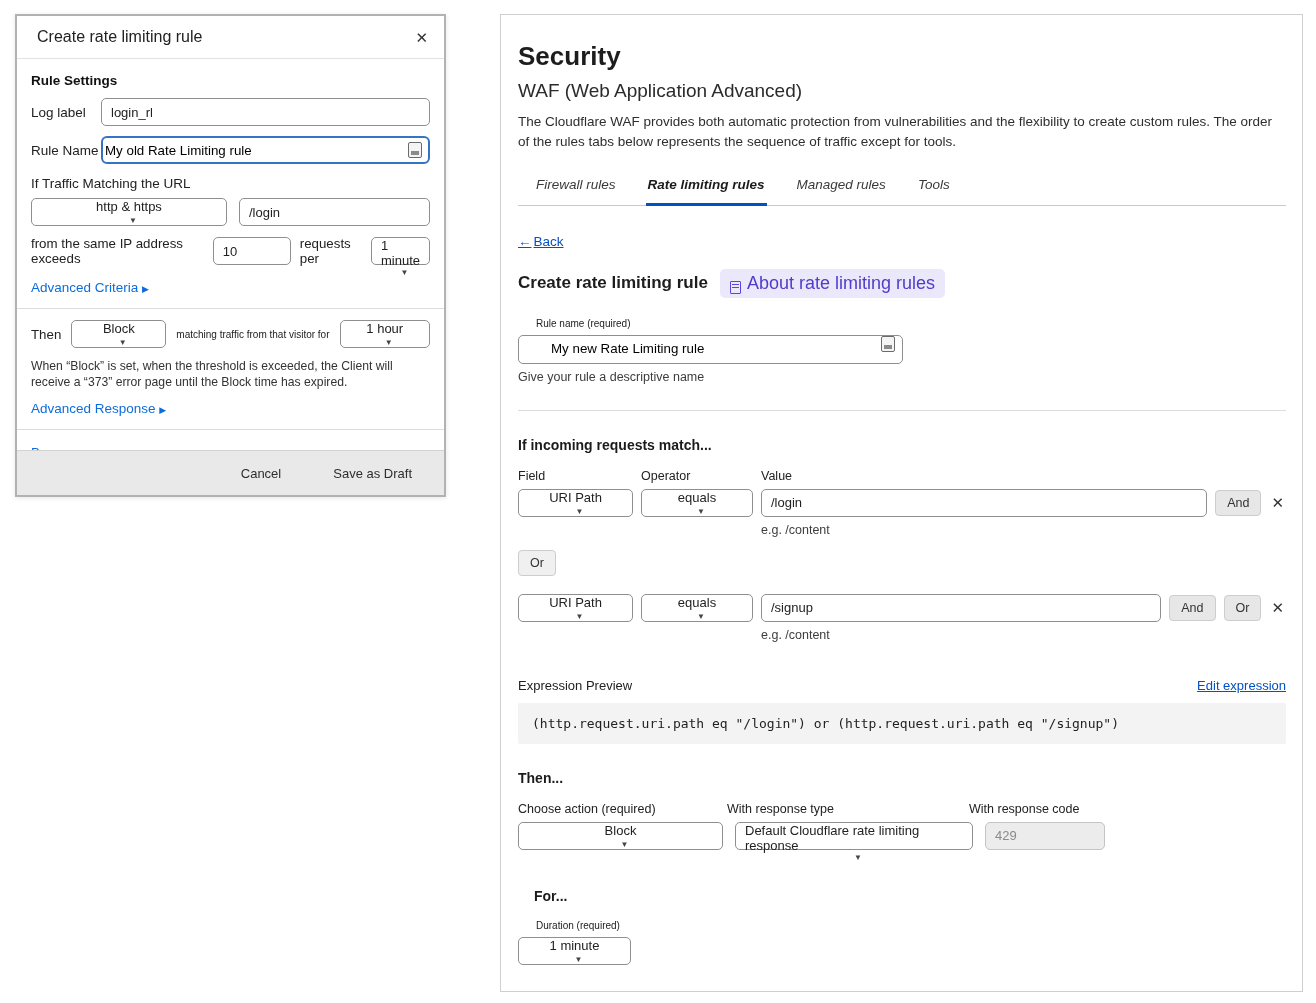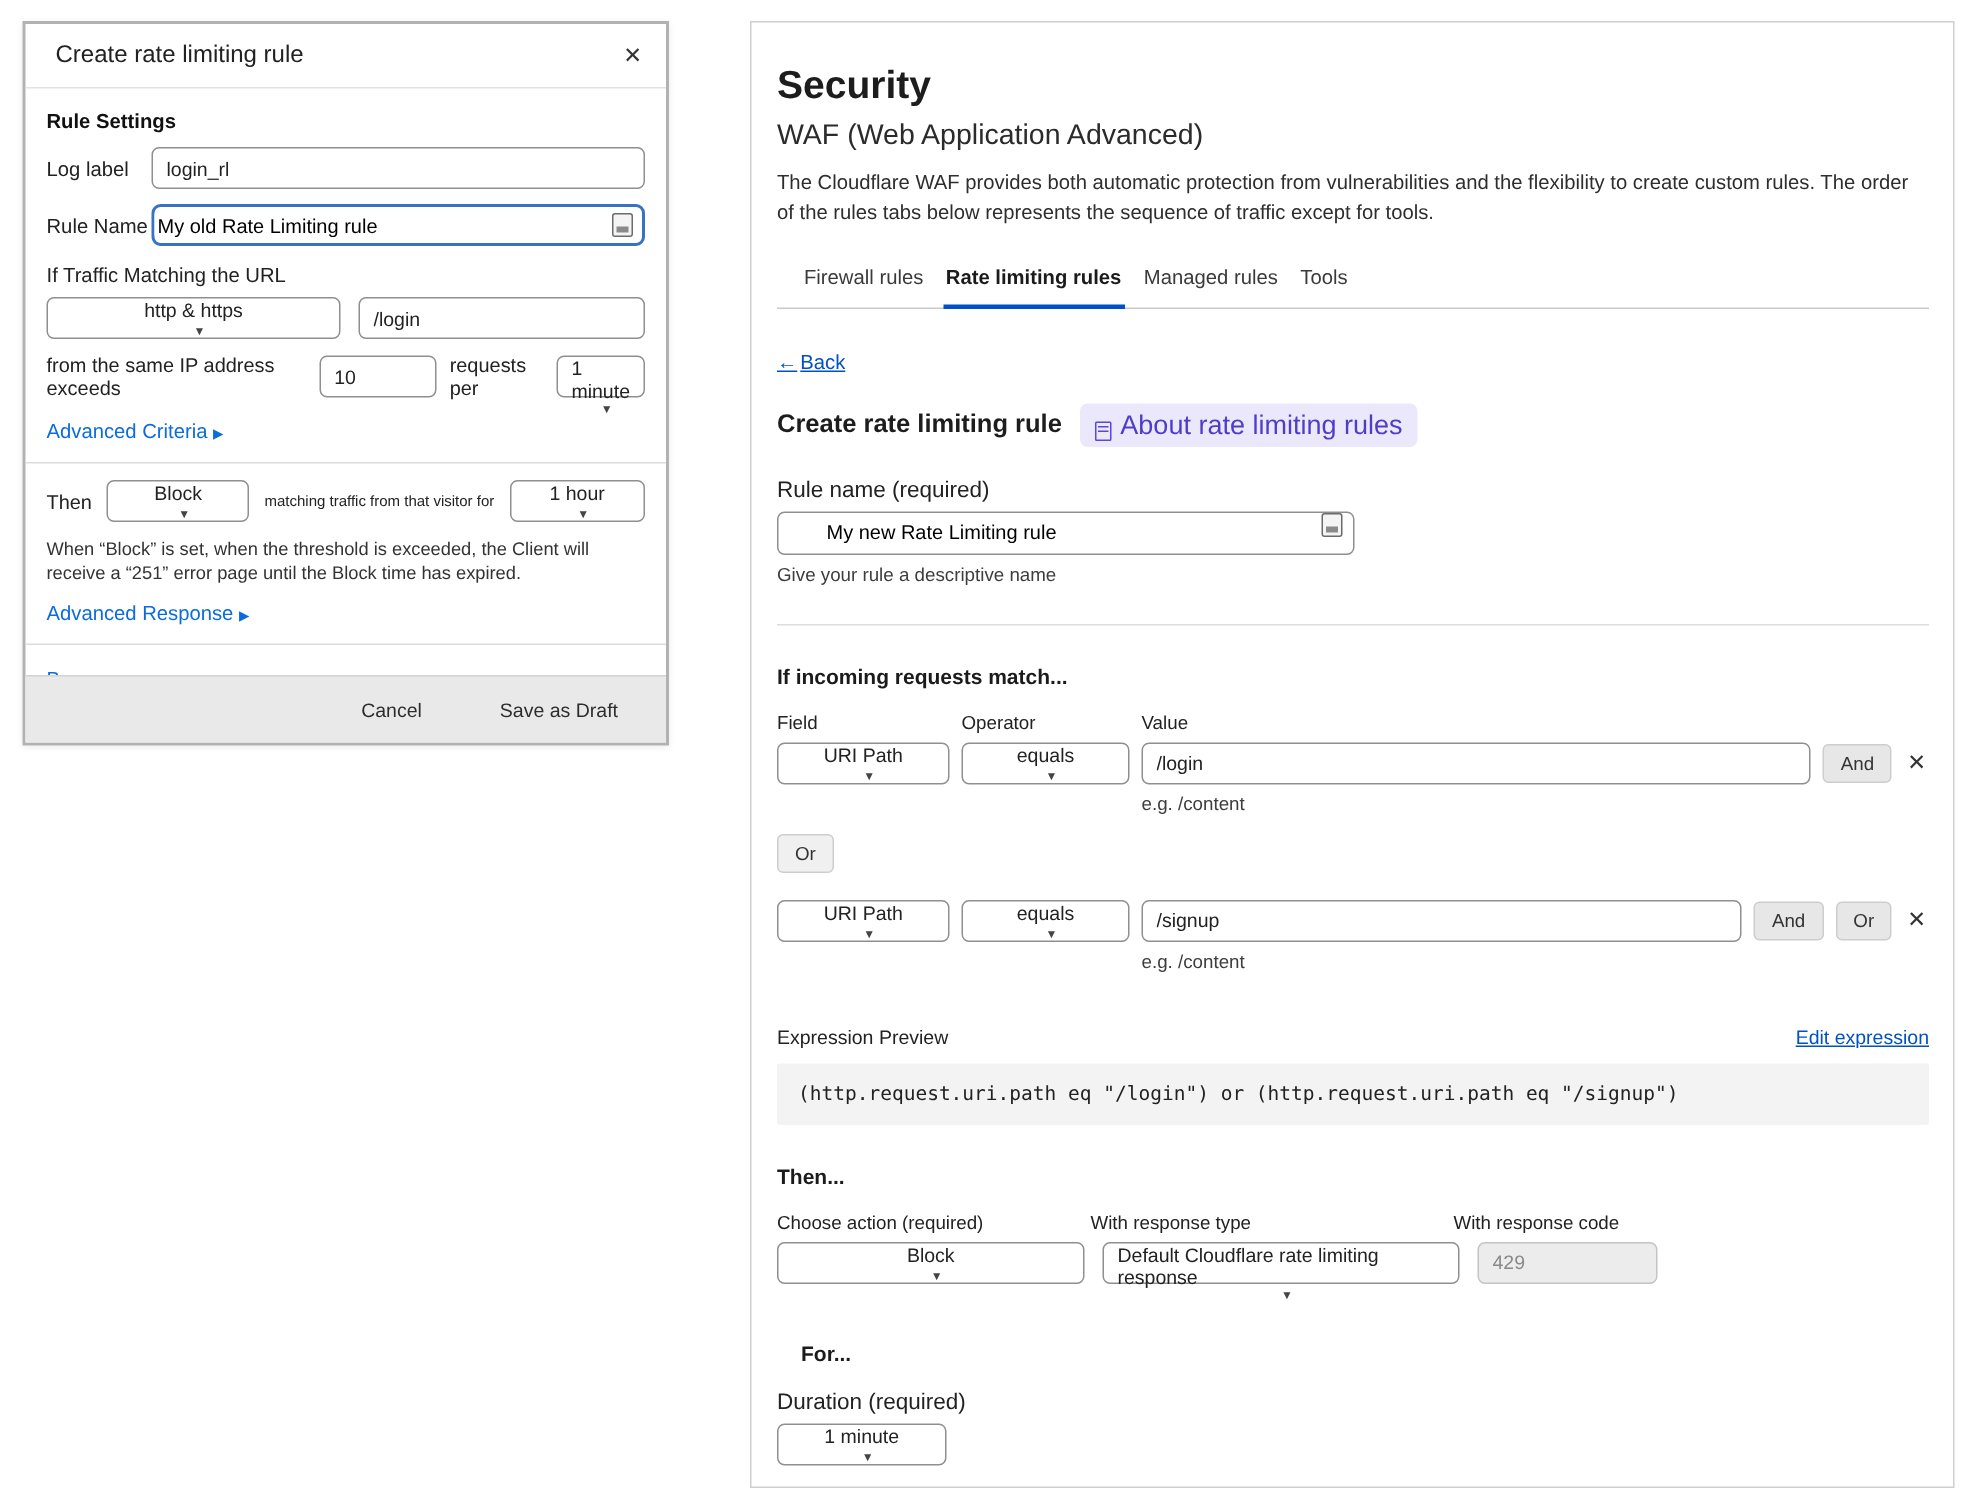--- a/index.html
+++ b/index.html
@@ -19,21 +19,21 @@
     border:1px solid #8f8f8f;border-radius:5px;background:#fff;height:28px;
     padding:0 9px;font-size:13px;color:#222;box-sizing:border-box;width:100%;
     font-family:"Liberation Sans", sans-serif;outline:none;
   }
   .gbtn{
     background:#e7e7e7;border:1px solid #cdcdcd;border-radius:4px;height:26px;
     padding:0 11px;font-size:12.5px;color:#333;font-family:"Liberation Sans",sans-serif;cursor:pointer;
   }
   .xicon{font-size:15px;color:#333;cursor:pointer;padding:0 2px;line-height:1;}
   .helper{font-size:12.5px;color:#3d3d3d;margin-top:6px;}
-  .flabel{font-size:15px;color:#222;margin-bottom:6px;}
+  .flabel{font-size:10px;color:#222;margin-bottom:6px;margin-left:18px;}
   .hr{border:none;border-top:1px solid #ddd;margin:0;}
 
   
   .modal{
     position:absolute;left:15px;top:14px;width:431px;height:483px;background:#fff;
     border:2px solid #b2b2b2;box-sizing:border-box;display:flex;flex-direction:column;
     box-shadow:0 1px 5px rgba(0,0,0,.10);
   }
   .modal-header{
     display:flex;align-items:center;justify-content:space-between;
@@ -69,21 +69,21 @@
   .footer-btn{font-size:13px;color:#2d2d2d;background:none;border:none;cursor:pointer;font-family:"Liberation Sans",sans-serif;}
 
   
   .panel{
     position:absolute;left:500px;top:14px;width:803px;height:978px;background:#fff;
     border:1px solid #cfcfcf;box-sizing:border-box;padding:20px 16px 0 17px;overflow:hidden;
   }
   .p-title{font-size:26px;font-weight:bold;color:#1d1d1d;margin:6px 0 8px;}
   .p-subtitle{font-size:19px;font-weight:normal;color:#2b2b2b;margin:0 0 10px;}
   .p-desc{font-size:13.5px;line-height:1.5;color:#2e2e2e;margin:0 0 20px;}
-  .tabs{display:flex;gap:11px;padding-left:16px;border-bottom:1px solid #c9c9c9;}
+  .tabs{display:flex;gap:28px;padding-left:16px;border-bottom:1px solid #c9c9c9;font-style:italic;}
   .tab{font-size:13.5px;color:#3a3a3a;padding:4px 2px 11px;cursor:pointer;margin-bottom:-1px;}
   .tab.active{font-weight:bold;color:#1b1b1b;border-bottom:3px solid #0051c3;}
   .back-link{display:inline-flex;align-items:center;gap:2px;margin:28px 0 16px;
     color:#0051c3;font-size:13.5px;cursor:pointer;text-decoration:underline;}
   .form-title-row{display:flex;align-items:center;gap:12px;margin:4px 0 20px;}
   .form-title{font-size:17px;font-weight:bold;color:#1d1d1d;margin:0;}
   .about-badge{
     display:inline-flex;align-items:flex-end;gap:6px;background:#ece8fc;color:#4f3cc9;
     font-size:18px;padding:4px 10px;border-radius:5px;cursor:pointer;
   }
@@ -181,21 +181,21 @@
         <span>Block</span>
         <span class="caret">▼</span>
       </div>
       <span style="font-size:10px;white-space:nowrap;">matching traffic from that visitor for</span>
       <div class="select" style="flex:1;">
         <span>1 hour</span>
         <span class="caret">▼</span>
       </div>
     </div>
 
-    <p class="m-note">When “Block” is set, when the threshold is exceeded, the Client will receive a “251” error page until the Block time has expired.</p>
+    <p class="m-note">When “Block” is set, when the threshold is exceeded, the Client will receive a “373” error page until the Block time has expired.</p>
 
     <span class="m-link">
       <span>Advanced Response</span>
       <span class="m-chev">▶</span>
     </span>
 
     <hr class="m-hr">
 
     <span class="m-link">
       <span>Bypass</span>

